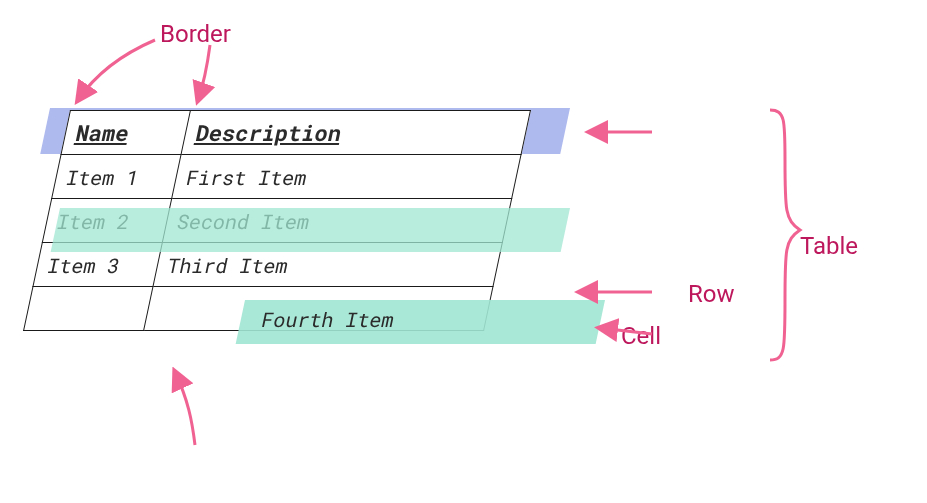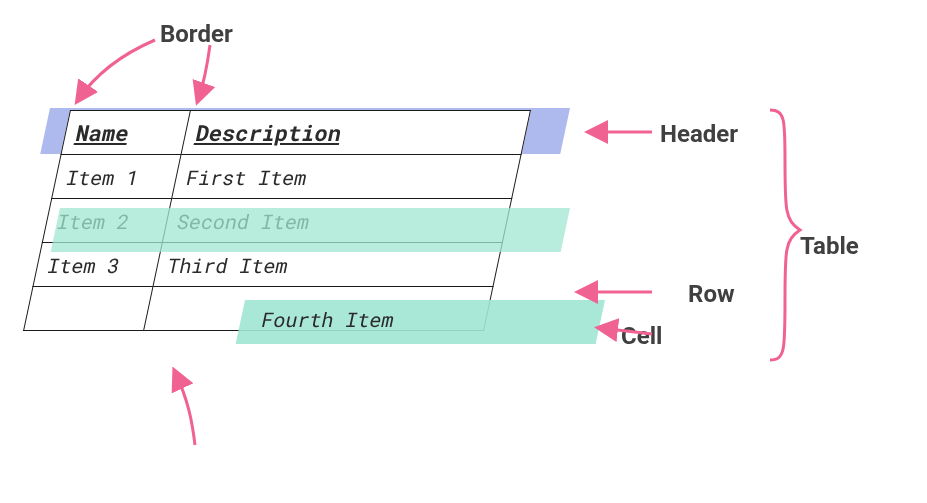--- a/index.html
+++ b/index.html
@@ -73,22 +73,22 @@
     left: 262px; top: 306px;
     transform: skewX(-12deg);
     font-family: "Roboto Mono", "SFMono-Regular", Consolas, monospace;
     font-size: 20px;
     color: #2b2b2b;
   }
   
   .label {
     position: absolute;
     font-size: 24px;
-    color: #404040;
-    font-weight: 700;
+    color: #be185d;
+    font-weight: 400;
   }
   .lbl-border { left: 160px; top: 20px; }
   .lbl-header { left: 660px; top: 120px; }
   .lbl-row    { left: 660px; top: 280px; margin-left: 28px; }
   .lbl-cell   { left: 621px; top: 322px; }
   .lbl-table  { left: 800px; top: 232px; }
   .lbl-column { left: 160px; top: 450px; }
   
   svg.overlay {
     position: absolute;
@@ -133,21 +133,20 @@
         </tr>
       </tbody>
     </table>
   </div>
 
   <div class="hl hl-row"></div>
   <div class="hl hl-cell"></div>
   <div class="hl-cell-text">Fourth Item</div>
 
   <div class="label lbl-border">Border</div>
-  <div class="label lbl-header">Header</div>
   <div class="label lbl-row">Row</div>
   <div class="label lbl-cell">Cell</div>
   <div class="label lbl-table">Table</div>
 
   <svg class="overlay" viewBox="0 0 927 503">
     <defs>
       <marker id="arrowhead" markerWidth="8" markerHeight="8" refX="6" refY="4" orient="auto">
         <path d="M0,0 L8,4 L0,8 Z" class="pink-fill"></path>
       </marker>
     </defs>

